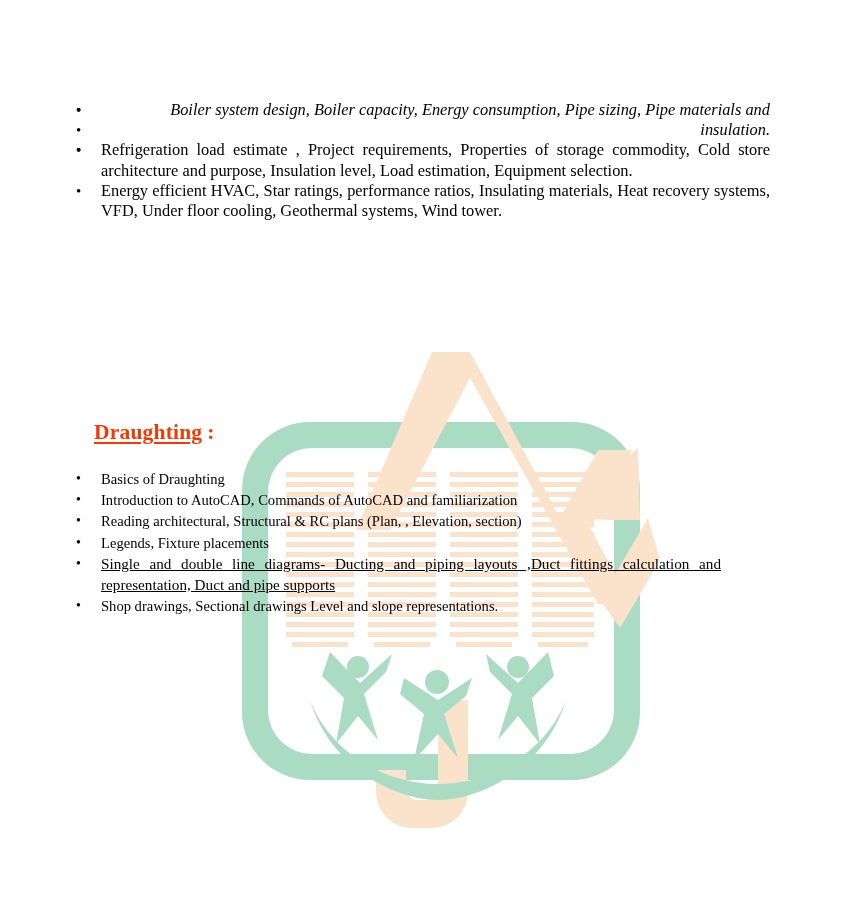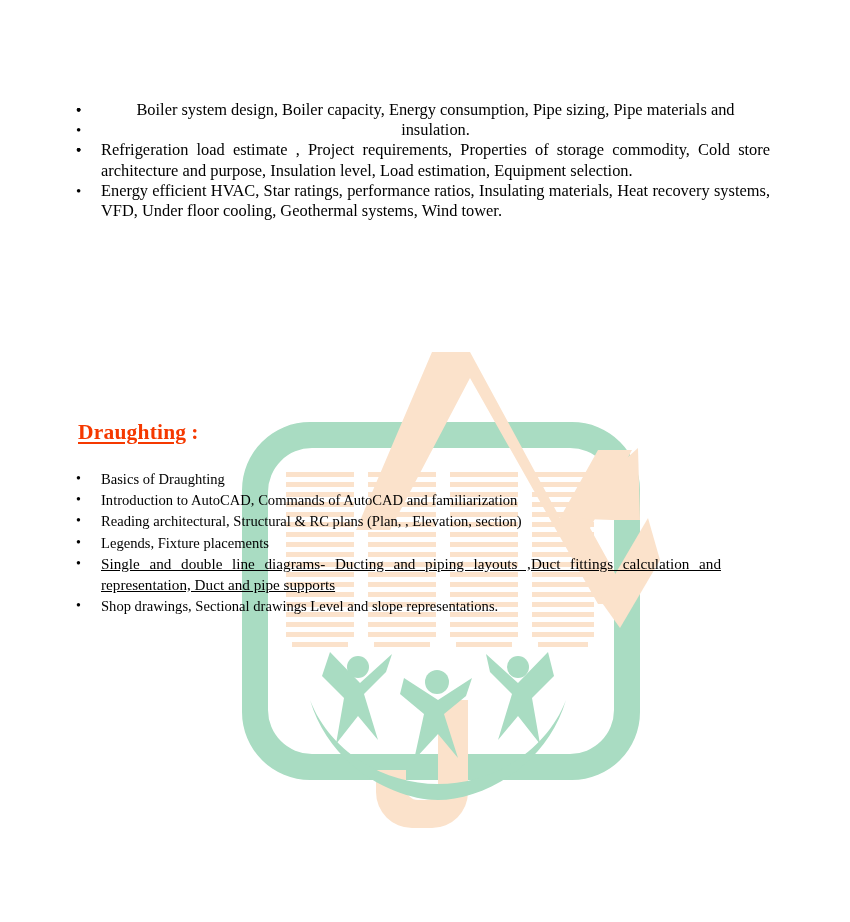--- a/index.html
+++ b/index.html
@@ -66,21 +66,21 @@
   }
   #hvac-list li {
     font-size: 16.4px;
     line-height: 20.2px;
   }
   #hvac-list li .txt {
     width: 669px;
     text-align: justify;
     text-justify: inter-word;
   }
-  #hvac-list li.nojust .txt { text-align: center; }
+  #hvac-list li.nojust .txt { text-align: right; font-style: italic; }
 
   
   #draughting-heading {
     position: absolute;
     left: 78px;
     top: 420px;
     font-size: 21.5px;
     font-weight: bold;
     letter-spacing: 0.2px;
     white-space: nowrap;
@@ -259,21 +259,21 @@
       <li>
         <span class="bullet">•</span>
         <span class="txt">Refrigeration load estimate , Project requirements, Properties of storage commodity, Cold store architecture and purpose, Insulation level, Load estimation, Equipment selection.</span>
       </li>
       <li>
         <span class="bullet">•</span>
         <span class="txt">Energy efficient HVAC, Star ratings, performance ratios, Insulating materials, Heat recovery systems, VFD, Under floor cooling, Geothermal systems, Wind tower.</span>
       </li>
     </ul>
 
-    <div id="draughting-heading" style="color: rgb(245, 57, 0);">
+    <div id="draughting-heading" style="color: rgb(245, 57, 0); margin-left: 16px;">
       <span class="word">Draughting</span><span class="colon">:</span>
     </div>
 
     <ul id="draughting-list" class="blocklist">
       <li>
         <span class="bullet">•</span>
         <span class="txt">Basics of Draughting</span>
       </li>
       <li>
         <span class="bullet">•</span>

